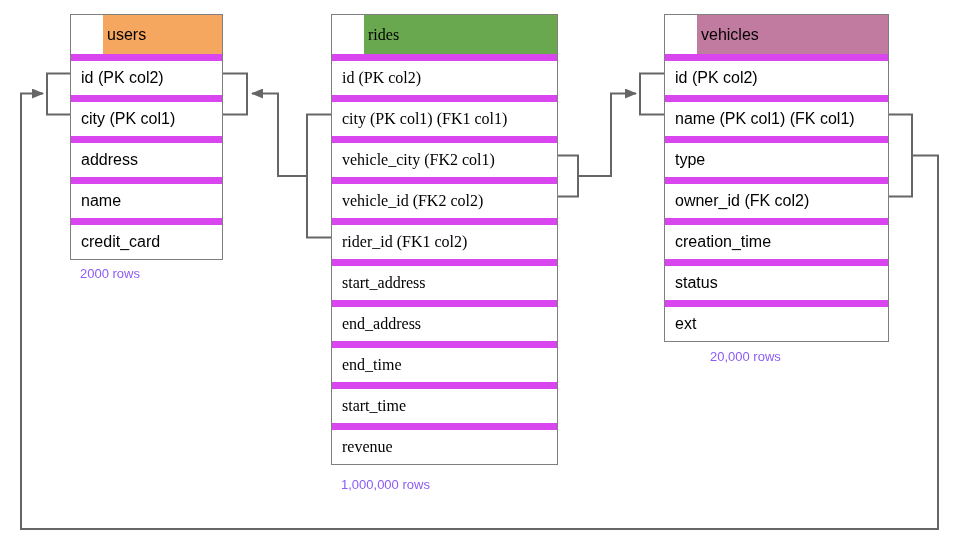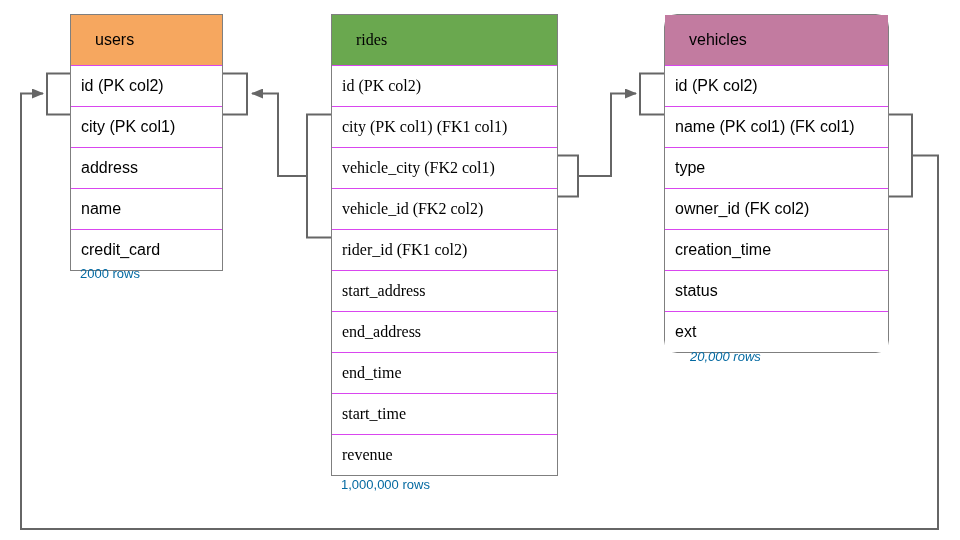--- a/index.html
+++ b/index.html
@@ -22,43 +22,44 @@
     width: 960px;
     height: 540px;
   }
   .db-table {
     position: absolute;
     background: #ffffff;
     border: 1px solid #7f7f7f;
     box-sizing: content-box;
   }
   .thead {
-    height: 50px;
+    height: 39px;
     display: flex;
     align-items: center;
-    padding-left: 24px;
+    padding-left: 4px;
     font-size: 16px;
     color: #000000;
     box-sizing: border-box;
+    margin-left: 32px;
   }
   .trow {
     height: 41px;
     display: flex;
     align-items: center;
     padding-left: 10px;
     font-size: 16px;
     color: #000000;
-    border-top: 1px solid #d946ef;
+    border-top: 7px solid #d946ef;
     box-sizing: border-box;
     background: #ffffff;
   }
   .caption {
     position: absolute;
     font-size: 13px;
-    color: #0369a1;
+    color: #8b5cf6;
     white-space: nowrap;
   }
 </style>
 </head>
 <body>
 
 <div class="canvas">
 
   <svg class="lines-svg" viewBox="0 0 960 540" xmlns="http://www.w3.org/2000/svg">
     <defs>
@@ -98,25 +99,25 @@
     <div class="trow">vehicle_id (FK2 col2)</div>
     <div class="trow">rider_id (FK1 col2)</div>
     <div class="trow">start_address</div>
     <div class="trow">end_address</div>
     <div class="trow">end_time</div>
     <div class="trow">start_time</div>
     <div class="trow">revenue</div>
   </div>
   <div class="caption" style="left:341px; top:477px;">1,000,000 rows</div>
 
-  <div class="db-table" style="left:664px; top:14px; width:223px;border-radius:13px;">
+  <div class="db-table" style="left:664px; top:14px; width:223px;">
     <div class="thead" style="background-color: rgb(194, 123, 160);">vehicles</div>
     <div class="trow">id (PK col2)</div>
     <div class="trow">name (PK col1) (FK col1)</div>
     <div class="trow">type</div>
     <div class="trow">owner_id (FK col2)</div>
     <div class="trow">creation_time</div>
     <div class="trow">status</div>
     <div class="trow">ext</div>
   </div>
-  <div class="caption" style="left:690px; top:349px;font-style:italic;">20,000 rows</div>
+  <div class="caption" style="left:710px; top:349px;">20,000 rows</div>
 
 </div>
 
 </body></html>

